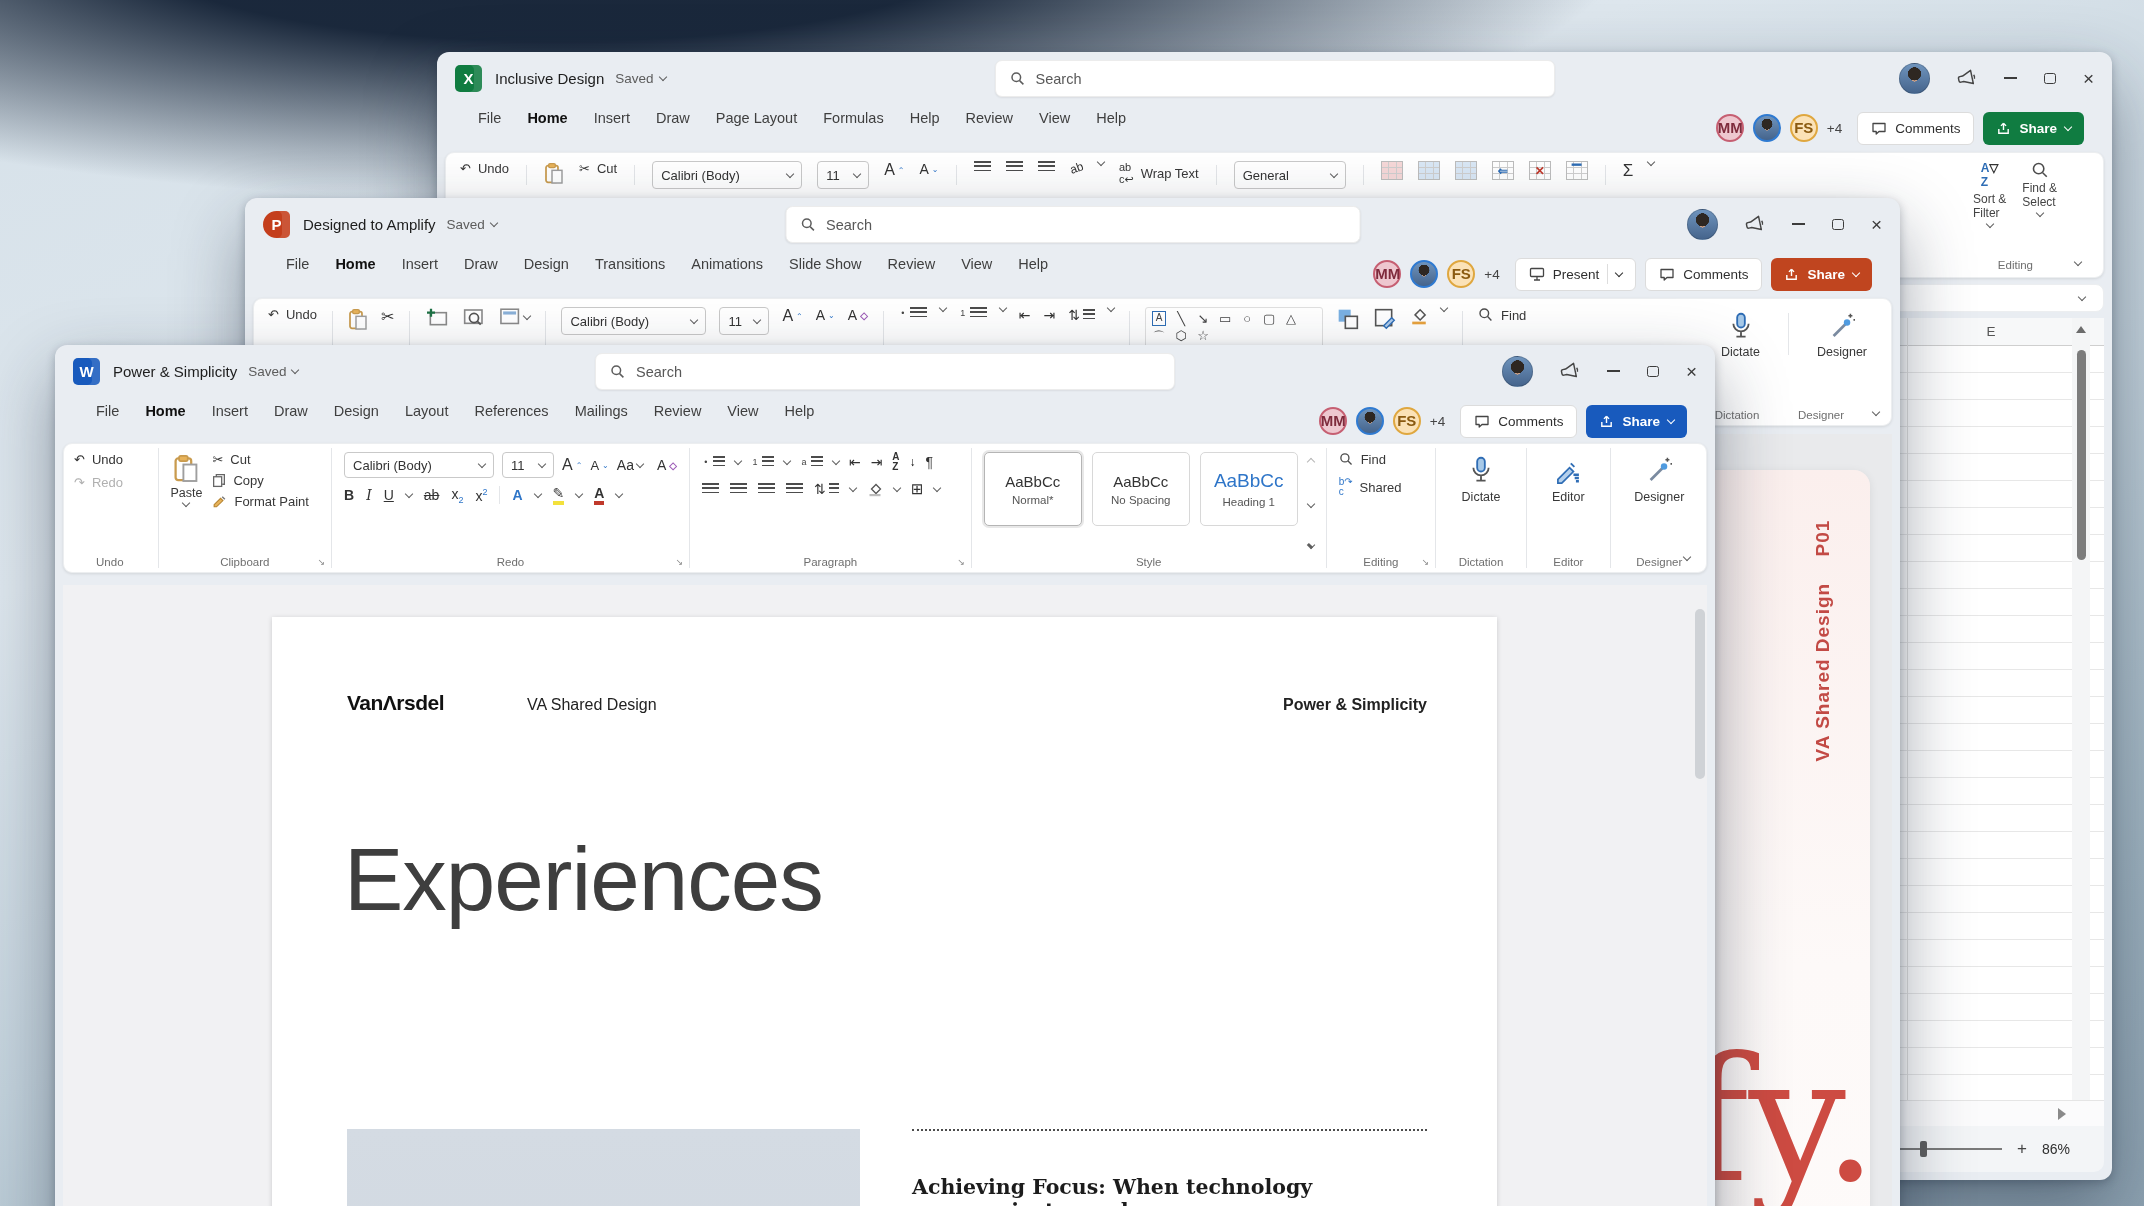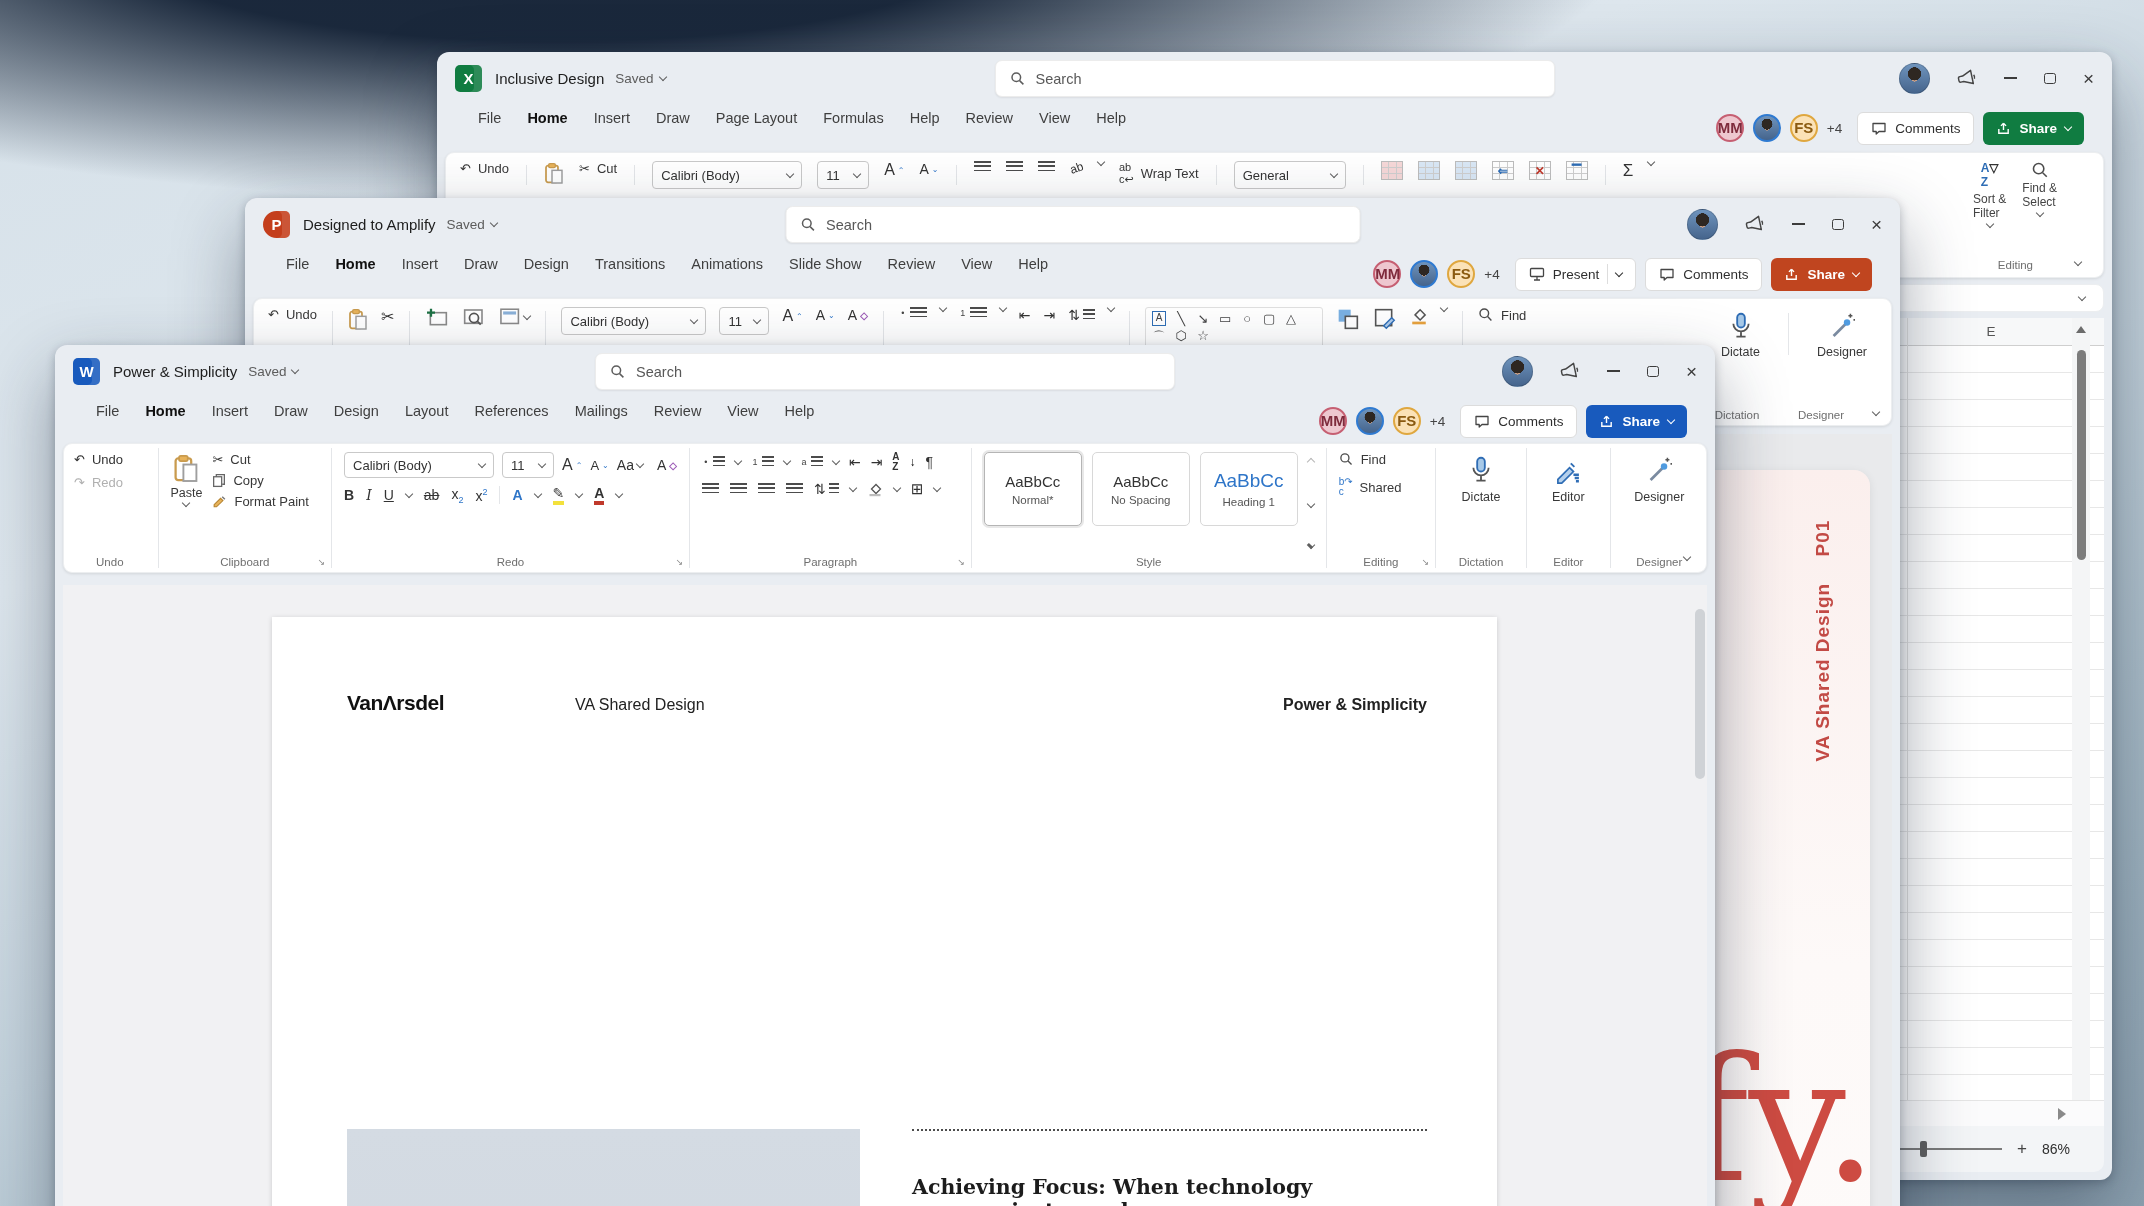--- a/index.html
+++ b/index.html
@@ -130,21 +130,21 @@
   .style-card .smp{font-size:15px;color:#333;}
   .style-card .nm{font-size:11.5px;color:#555;}
   .style-card.h1 .smp{color:#2e75c8;font-size:19px;}
   .gal-arrows{display:flex;flex-direction:column;justify-content:space-between;padding:4px 0;}
   .bigbtn{display:flex;flex-direction:column;align-items:center;gap:4px;font-size:12.5px;color:#383838;padding-top:2px;}
   .wd-canvas{position:absolute;left:8px;right:8px;top:240px;bottom:0;background:#f1f1f3;overflow:hidden;}
   .wd-scroll{position:absolute;right:2px;top:24px;width:10px;height:170px;border-radius:5px;background:#cfd2d6;}
   .page{position:absolute;left:209px;top:32px;width:1225px;height:1400px;background:#fff;
       box-shadow:0 1px 5px rgba(0,0,0,.16);}
   .hdr{position:absolute;top:74px;left:75px;right:70px;display:flex;align-items:baseline;
-      font-family:"DejaVu Serif",serif;font-size:16px;color:#222;gap:48px;}
+      font-family:"DejaVu Serif",serif;font-size:16px;color:#222;}
   .hdr .logo{font-family:"Liberation Sans",sans-serif;font-weight:700;font-size:21px;letter-spacing:-.5px;color:#111;}
   .hdr .mid{margin-left:83px;}
   .hdr .rgt{margin-left:auto;font-weight:700;}
   .headline{position:absolute;left:72px;top:218px;font-family:"DejaVu Serif",serif;font-size:89px;
       line-height:1.0;color:#3e3e3e;letter-spacing:-1px;}
   .pic{position:absolute;left:75px;top:512px;width:513px;height:600px;
       background:linear-gradient(180deg,#d4dbe3 0%,#cfd7e0 55%,#c6cfd9 100%);}
   .colR{position:absolute;left:640px;top:512px;width:515px;border-top:2.5px dotted #4c4c4c;padding-top:44px;
       font-family:"DejaVu Serif",serif;font-weight:700;font-size:20.5px;color:#1c1c1c;}
   svg{display:block;}
@@ -758,21 +758,21 @@
     </div>
     <div class="wd-canvas">
       <div class="wd-scroll"></div>
       <div class="page">
         <div class="hdr">
           <span class="logo">VanΛrsdel</span>
           <span class="mid">VA Shared Design</span>
           <span class="rgt">Power &amp; Simplicity</span>
         </div>
         <div class="headline">
-          <br>
+          <span>Experiences</span><br>
         </div>
         <div class="pic"></div>
         <div class="colR">Achieving Focus: When technology communicates and</div>
       </div>
     </div>
   </div>
 
 </div>
 
 </body></html>

